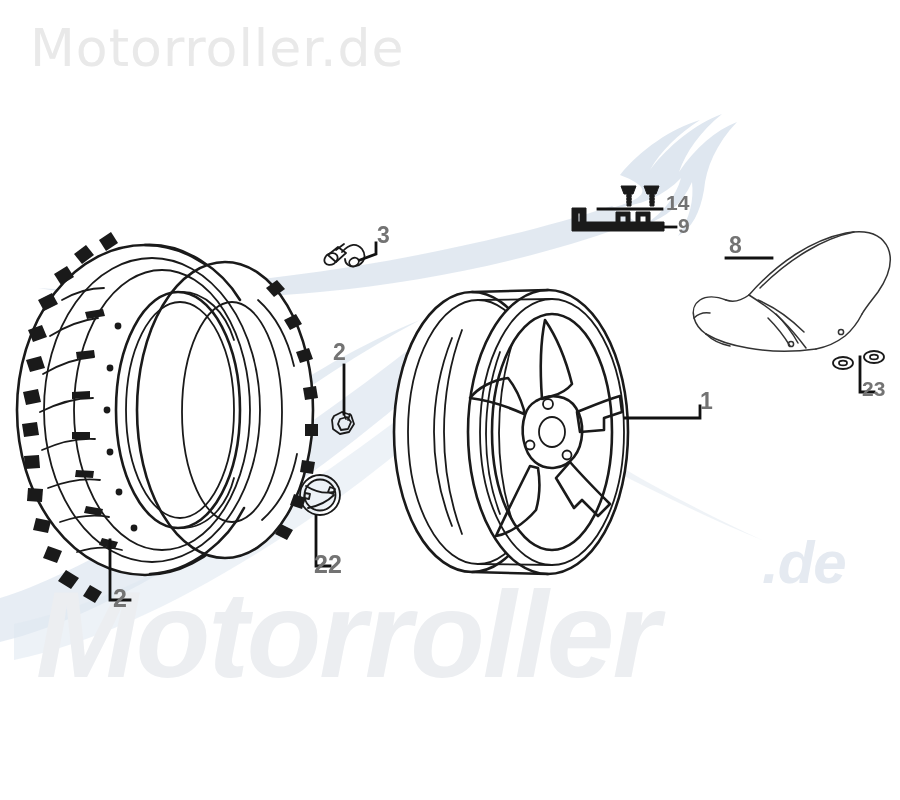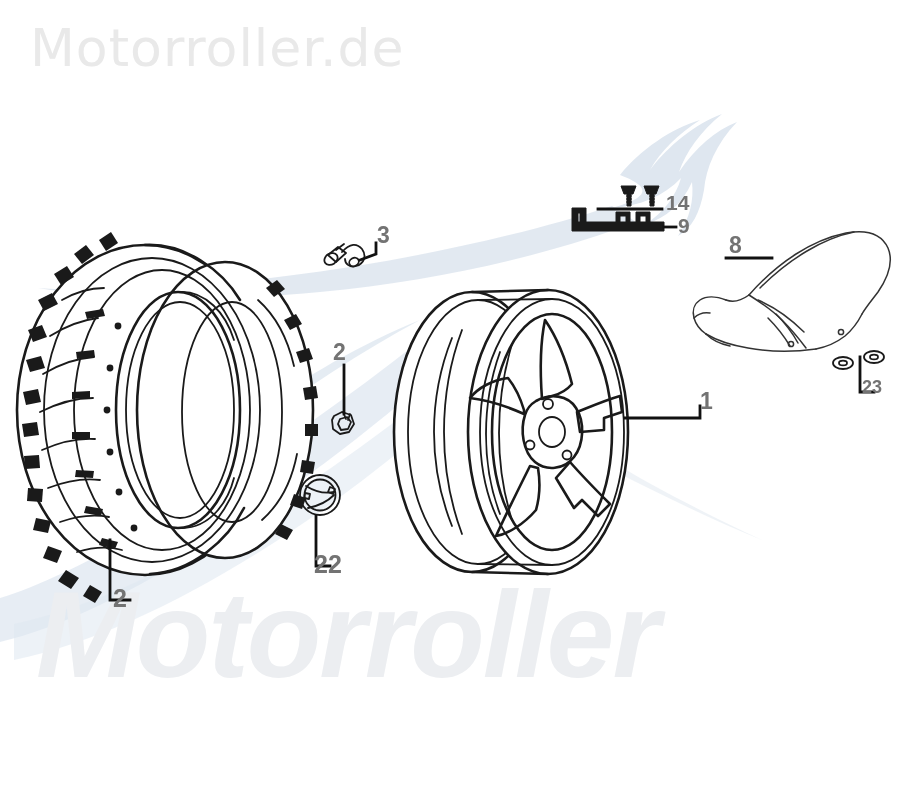--- a/index.html
+++ b/index.html
@@ -66,20 +66,21 @@
       <path d="M506 330 C 424 404, 326 476, 228 534 C 150 580, 78 610, 14 624
                L 14 660 C 90 644, 172 606, 256 554 C 356 492, 448 414, 520 344 Z" opacity="0.55"></path>
 
       <path d="M250 430 C 300 392, 360 352, 420 320 C 356 346, 292 384, 240 424 Z" opacity="0.8"></path>
       <path d="M612 470 C 660 494, 712 520, 762 540 C 706 514, 652 486, 606 458 Z" opacity="0.5"></path>
     </g>
   </svg>
 
   <div class="wm wm-top">Motorroller.de</div>
   <div class="wm wm-bottom">Motorroller</div>
+  <div class="wm wm-de">.de</div>
 
   <svg class="draw" viewBox="0 0 900 800" xmlns="http://www.w3.org/2000/svg">
     <defs>
       <style>
         .ln   { fill:none; stroke:#1a1a1a; stroke-width:2.6; stroke-linecap:round; stroke-linejoin:round; }
         .ln-t { fill:none; stroke:#1a1a1a; stroke-width:1.8; stroke-linecap:round; stroke-linejoin:round; }
         .ln-f { fill:none; stroke:#333333; stroke-width:1.5; stroke-linecap:round; stroke-linejoin:round; }
         .tread{ fill:#1a1a1a; stroke:none; }
         .solid{ fill:#1a1a1a; stroke:#1a1a1a; stroke-width:1; }
         .leader{ stroke:#111111; stroke-width:2.8; fill:none; stroke-linecap:square; }
@@ -330,15 +331,15 @@
   </svg>
 
   <div class="lbl" style="left:700px;top:390px;font-size:23px;">1</div>
   <div class="lbl" style="left:113px;top:586px;font-size:25px;">2</div>
   <div class="lbl" style="left:377px;top:224px;font-size:23px;">3</div>
   <div class="lbl" style="left:333px;top:341px;font-size:23px;">2</div>
   <div class="lbl" style="left:729px;top:234px;font-size:23px;">8</div>
   <div class="lbl" style="left:678px;top:215px;font-size:21px;">9</div>
   <div class="lbl" style="left:666px;top:192px;font-size:21px;">14</div>
   <div class="lbl" style="left:314px;top:552px;font-size:25px;">22</div>
-  <div class="lbl" style="left:862px;top:378px;font-size:18px;">23</div>
+  <div class="lbl" style="left:862px;top:378px;font-size:21px;">23</div>
 
 </div>
 
 </body></html>

